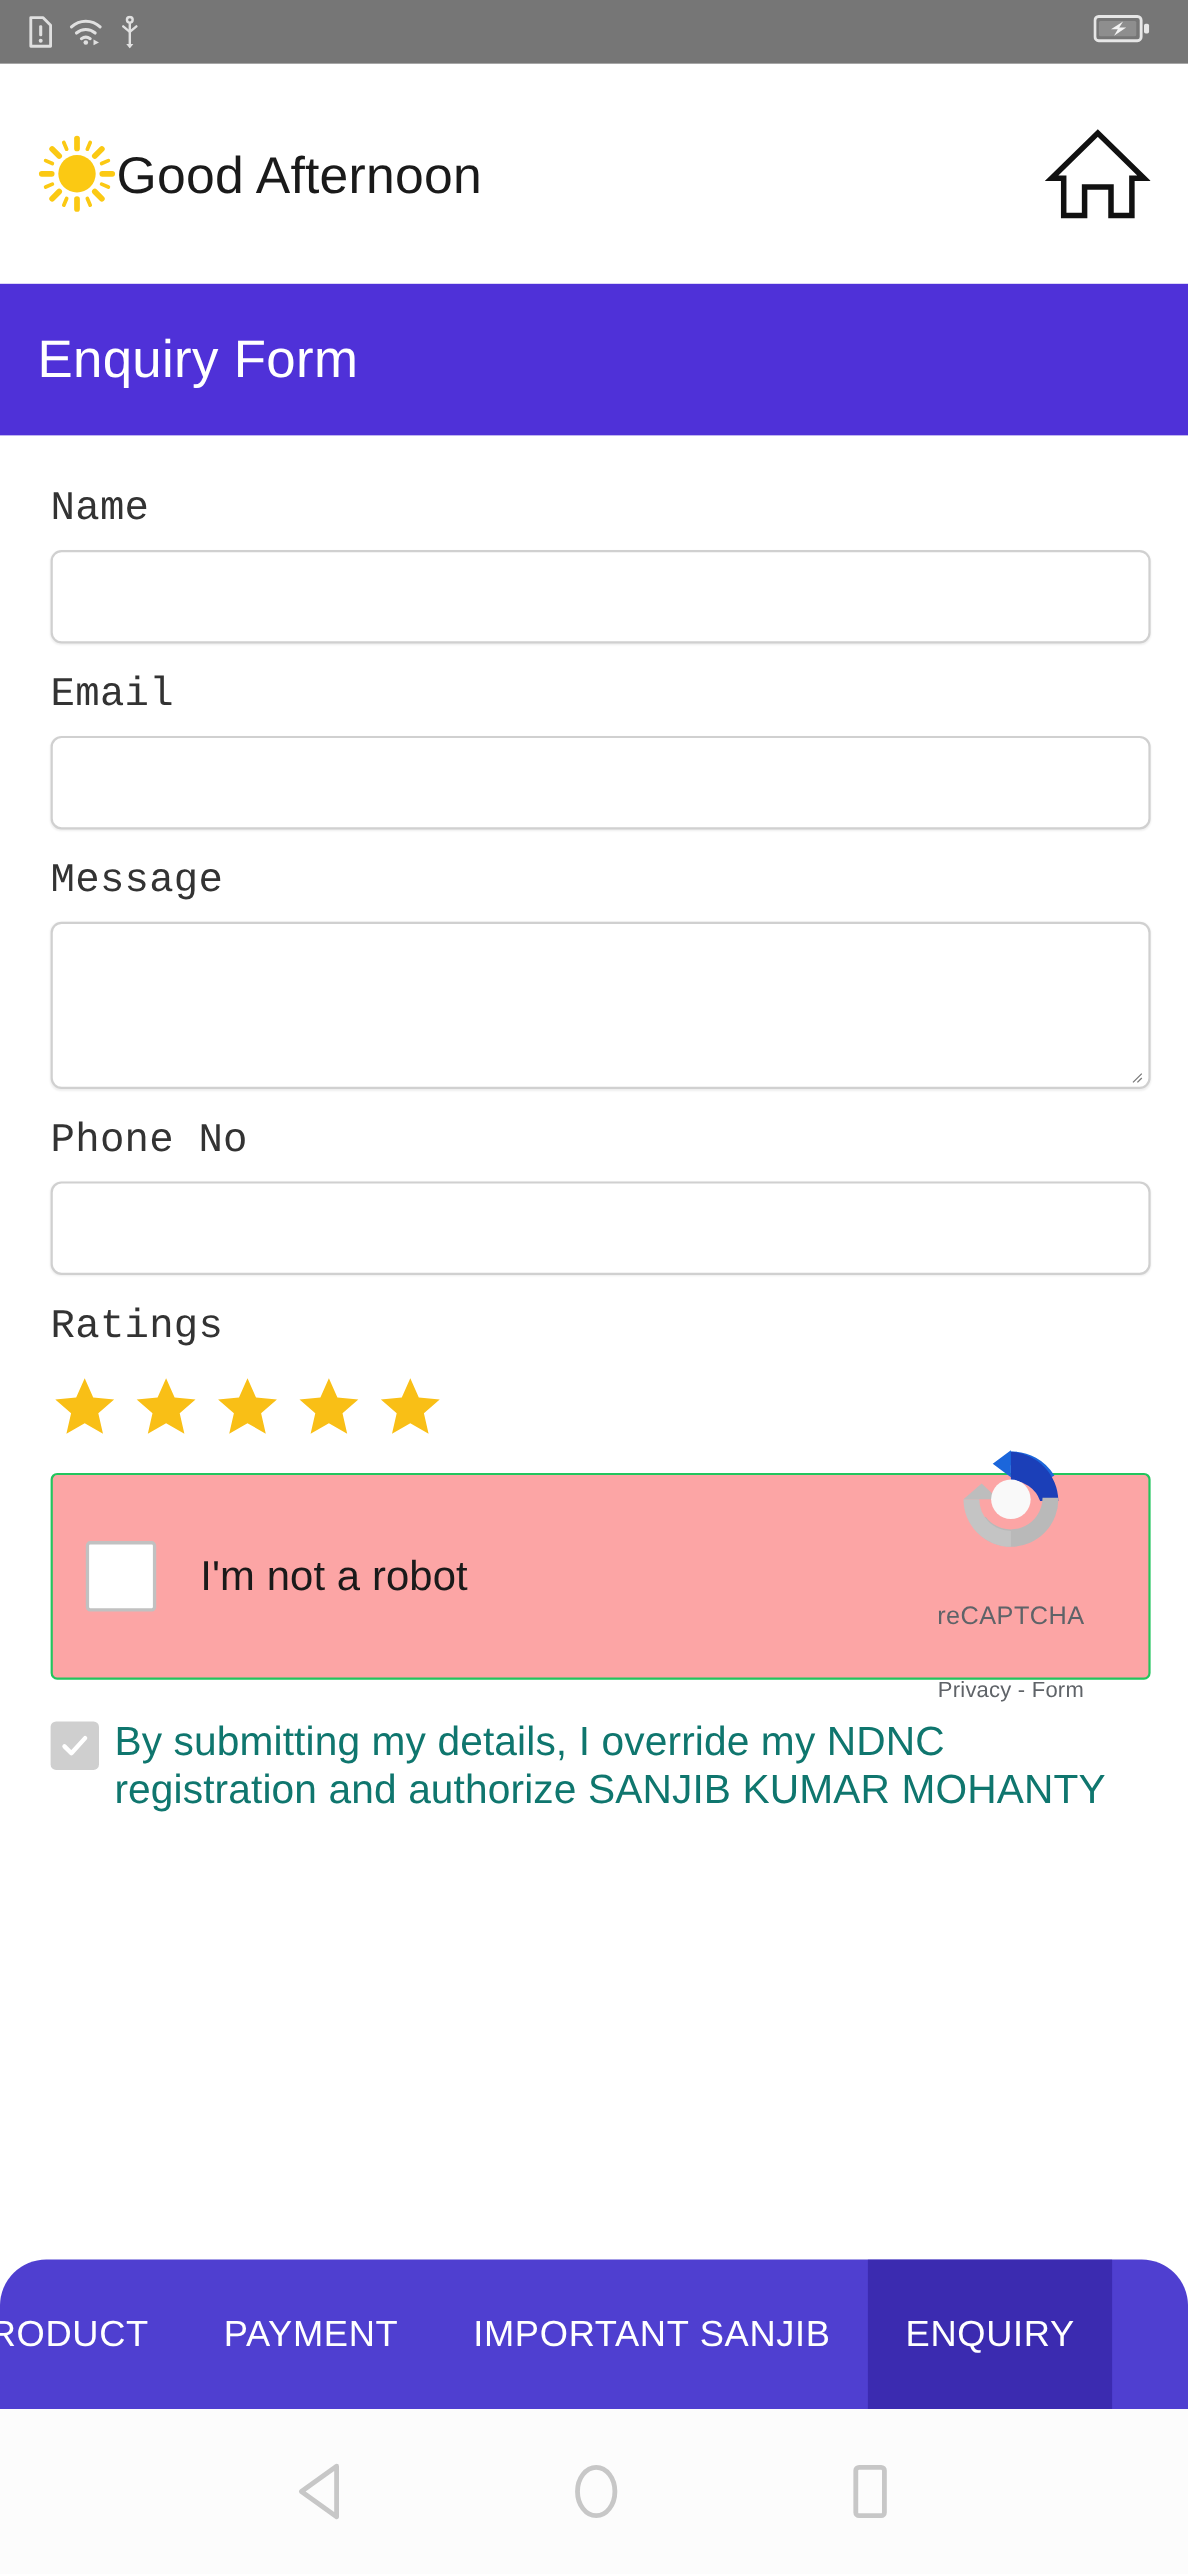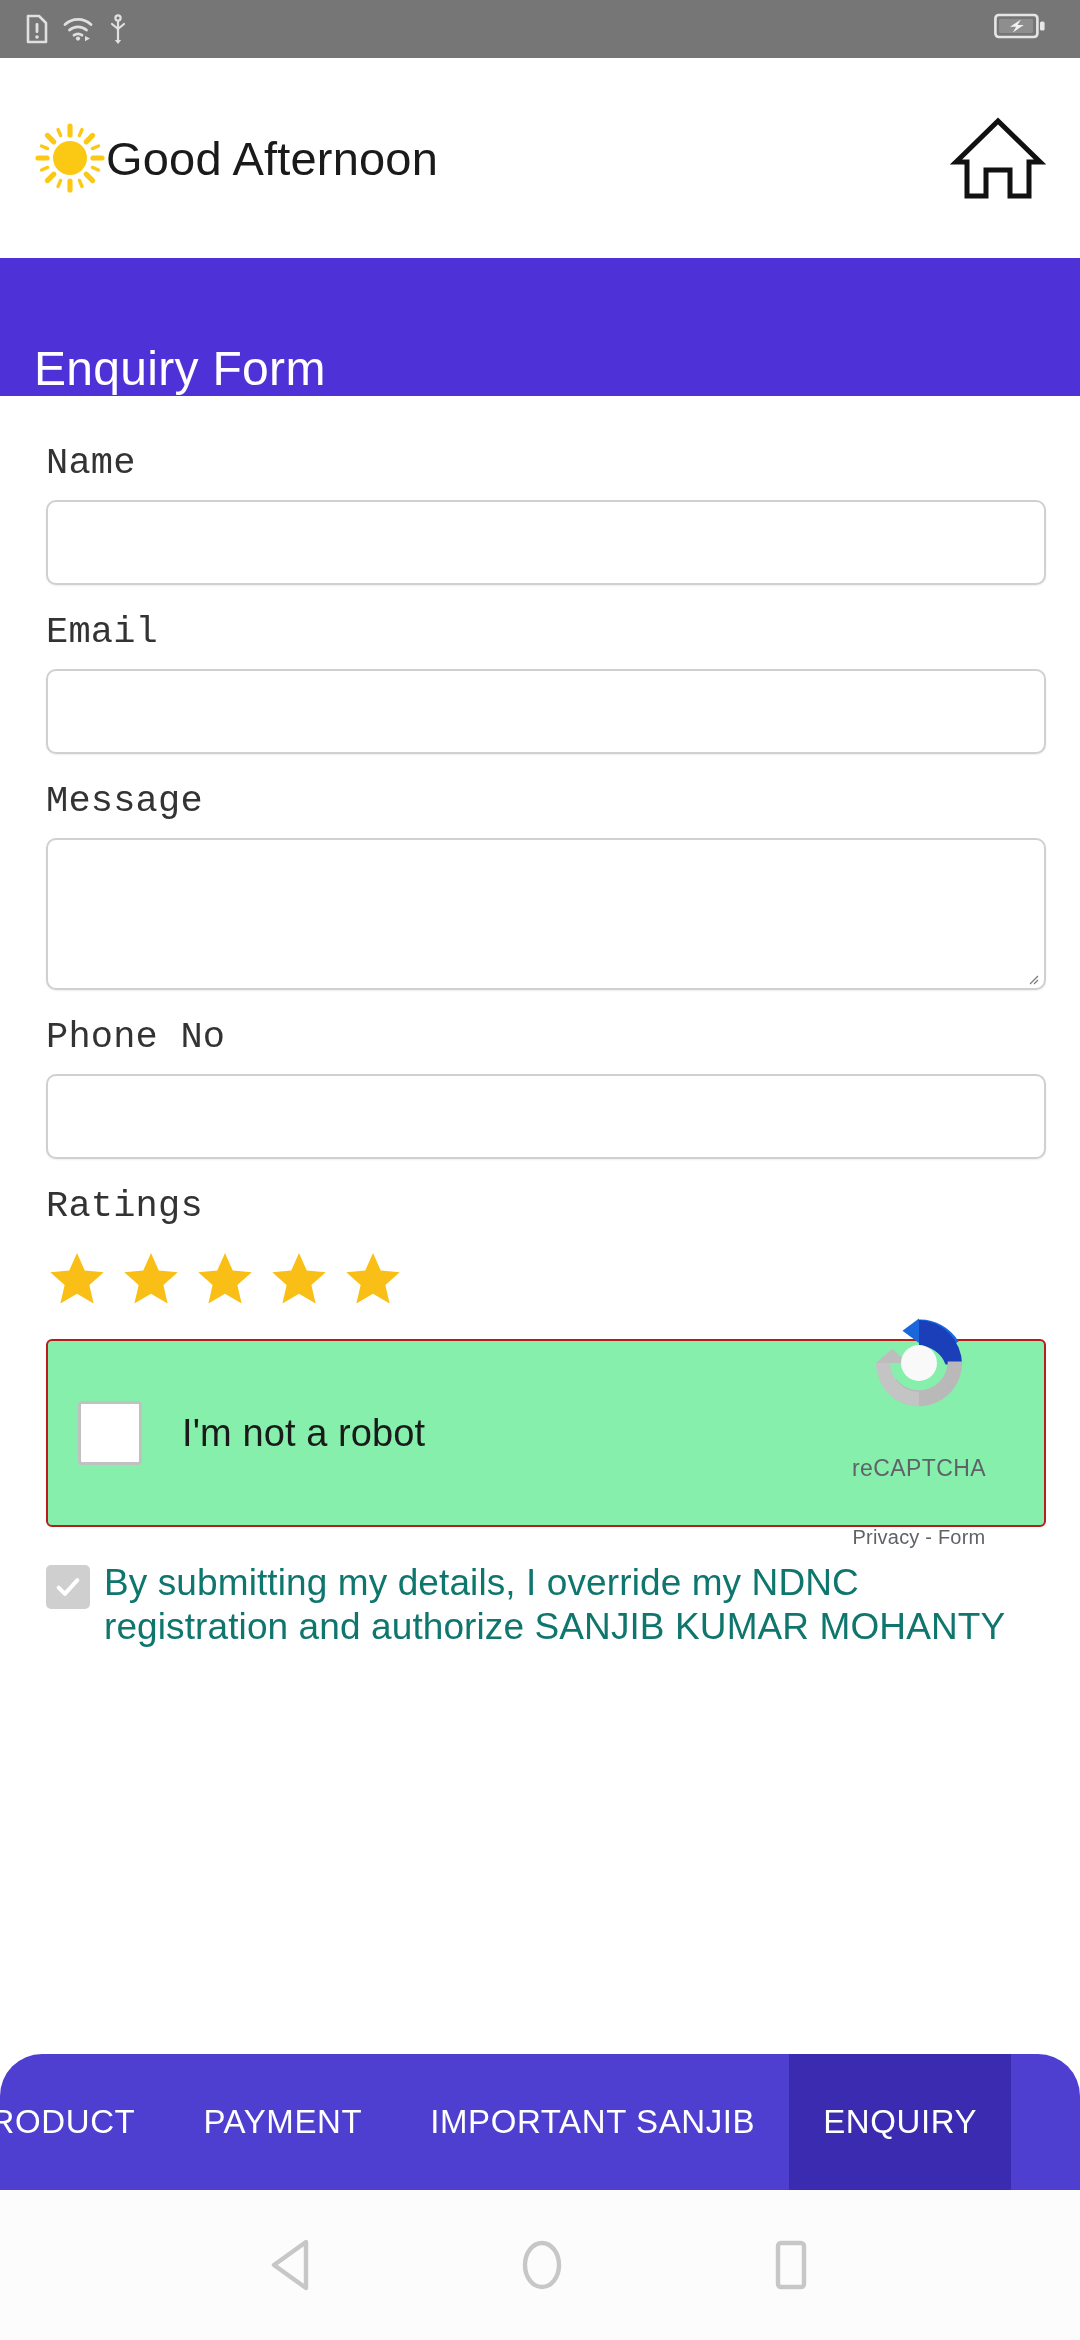--- a/index.html
+++ b/index.html
@@ -30,21 +30,21 @@
   .greet-wrap { display:flex; align-items:center; gap:0; }
   .greet-text {
     font-size:47px; color:#1a1a1a; font-weight:400; letter-spacing:0.2px;
     white-space:nowrap;
   }
   .home-btn { margin-left:auto; display:flex; align-items:center; }
 
   
   .form-banner {
     position:absolute; top:258px; left:0; width:1080px; height:138px;
-    background:#4F31D8; display:flex; align-items:flex-end; padding:0 34px;
+    background:#4F31D8; display:flex; align-items:center; padding:0 34px;
   }
   .form-banner-title {
     color:#ffffff; font-size:48px; font-weight:400; letter-spacing:0.3px;
   }
 
   
   .form-body {
     position:absolute; top:396px; left:0; width:1080px;
     padding:46px 46px 0 46px; background:#fff;
   }
@@ -76,21 +76,21 @@
   }
 
   
   .ratings-block { margin-top:12px; margin-bottom:30px; }
   .stars { display:flex; align-items:center; gap:12px; margin-top:22px; }
   .star { display:block; }
 
   
   .recaptcha {
     width:1000px; height:188px; margin-top:22px;
-    background:#86efac; border:2px solid #b91c1c; border-radius:6px;
+    background:#fca5a5; border:2px solid #22c55e; border-radius:6px;
     display:flex; align-items:center; padding:0 30px;
     position:relative;
   }
   .rc-check {
     width:64px; height:64px; background:#ffffff;
     border:3px solid #c1c1c1; border-radius:4px; flex:0 0 auto;
   }
   .rc-label {
     margin-left:40px; font-size:38px; color:#1a1a1a; letter-spacing:0.1px;
   }

